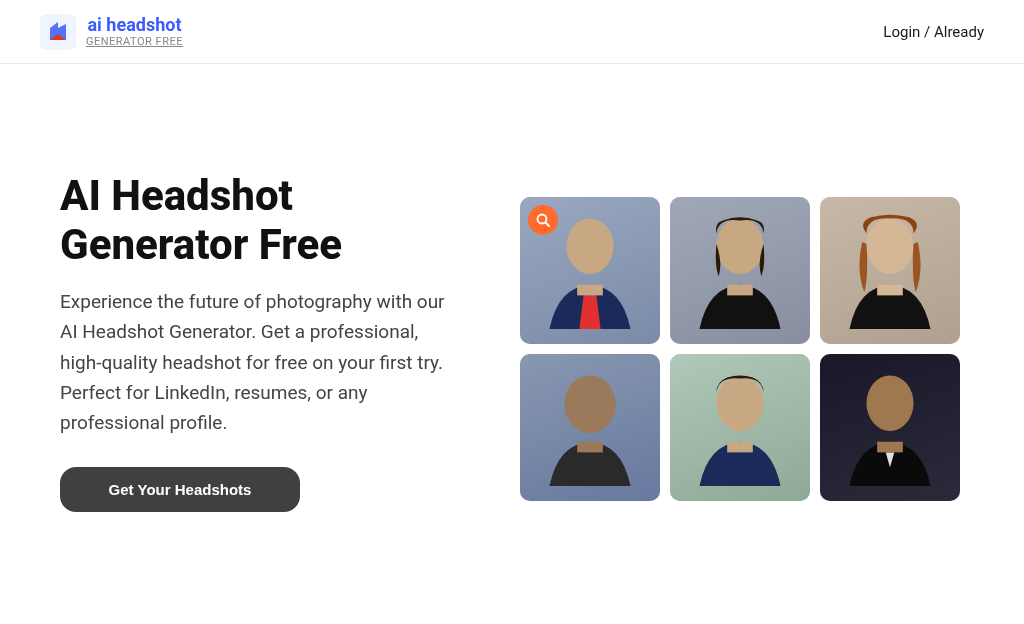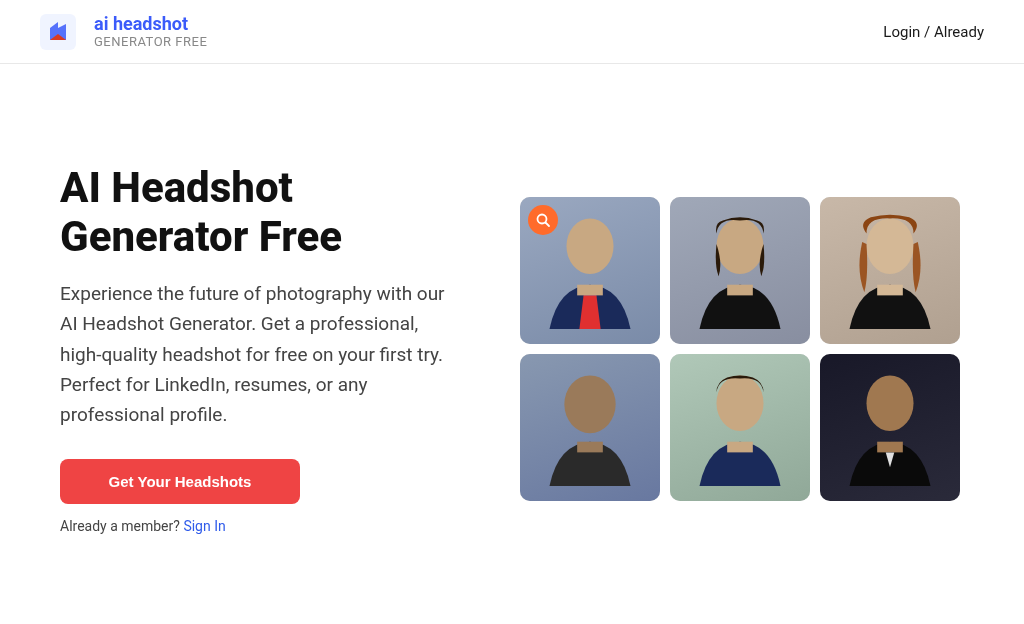--- a/index.html
+++ b/index.html
@@ -17,44 +17,46 @@
       display: flex;
       align-items: center;
       justify-content: space-between;
       padding: 14px 40px;
       border-bottom: 1px solid #e8e8e8;
       height: 64px;
     }
     .logo-area {
       display: flex;
       align-items: center;
-      gap: 18px;
+      gap: 10px;
+      text-align: center;
     }
     .logo-icon {
       width: 36px;
       height: 36px;
     }
     .logo-text {
       display: flex;
       flex-direction: column;
     }
     .logo-brand {
       font-size: 18px;
       font-weight: 700;
       line-height: 1.1;
       color: #1a1a1a;
     }
     .logo-brand span {
       color: #3b5bfa;
     }
     .logo-sub {
-      font-size: 13px;
+      font-size: 11px;
       color: #888;
       letter-spacing: 0.5px;
       text-transform: uppercase;
+      text-decoration: underline;
     }
     .nav-login {
       font-size: 15px;
       color: #1a1a1a;
       font-weight: 400;
       cursor: pointer;
     }
 
     
     .main {
@@ -79,26 +81,26 @@
     }
     .hero-desc {
       font-size: 19px;
       color: #444;
       line-height: 1.6;
       margin-bottom: 28px;
       max-width: 390px;
     }
     .cta-button {
       display: inline-block;
-      background: #ef4444;
+      background: #404040;
       color: #fff;
       font-size: 15px;
       font-weight: 600;
       padding: 14px 36px;
-      border-radius: 8px;
+      border-radius: 16px;
       border: none;
       cursor: pointer;
       margin-bottom: 14px;
       width: 240px;
       text-align: center;
     }
     .trusted-text {
       font-size: 13px;
       color: #777;
       font-style: italic;
@@ -188,24 +190,20 @@
   </div>
   <div class="nav-login">Login / Already</div>
 </header>
 
 <main class="main">
 
   <div class="left-col">
     <h1 class="hero-title">AI Headshot Generator Free</h1>
     <p class="hero-desc">Experience the future of photography with our AI Headshot Generator. Get a professional, high-quality headshot for free on your first try. Perfect for LinkedIn, resumes, or any professional profile.</p>
     <button class="cta-button">Get Your Headshots</button>
-    <p class="member-text">
-      <span>Already a member?</span>
-      <span> </span><span class="sign-in-link">Sign In</span>
-    </p>
   </div>
 
   <div class="right-col">
 
     <div class="photo-card">
       <div class="face face-1">
         <svg class="person-svg" viewBox="0 0 100 110" fill="none" xmlns="http://www.w3.org/2000/svg">
           <ellipse cx="50" cy="32" rx="22" ry="26" fill="#c8a882"></ellipse>
           <path d="M12 110 Q20 70 50 68 Q80 70 88 110 Z" fill="#1a2a5a"></path>
           <rect x="38" y="68" width="24" height="10" fill="#c8a882"></rect>

